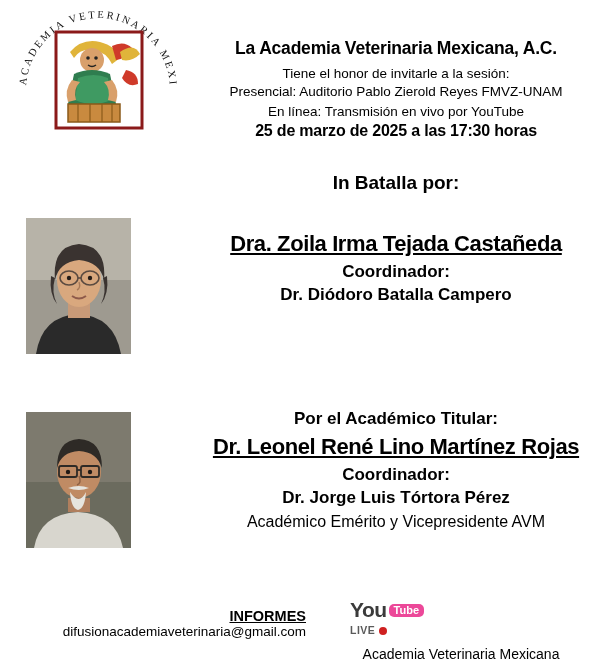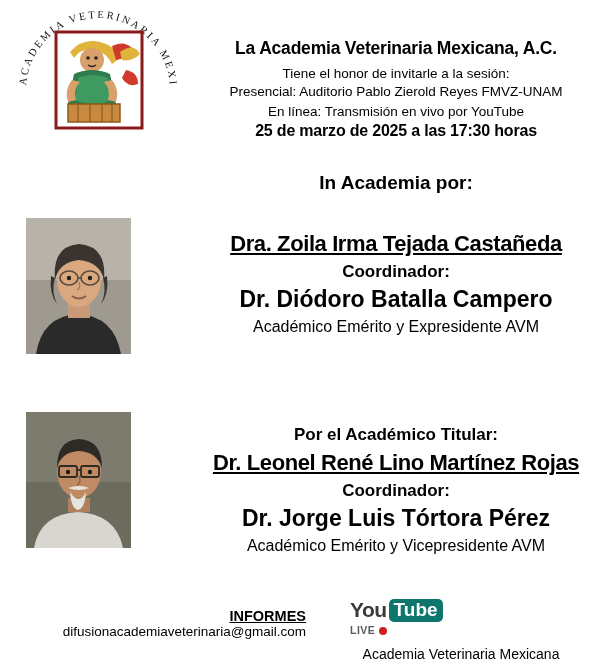--- a/index.html
+++ b/index.html
@@ -73,21 +73,21 @@
   }
 
   
   .honoree {
     position: absolute;
     width: 400px;
     text-align: center;
     left: 196px;
   }
   .honoree-1 { top: 228px; }
-  .honoree-2 { top: 424px; }
+  .honoree-2 { top: 408px; }
 
   .role-line {
     font-size: 17px;
     font-weight: bold;
     line-height: 1.35;
   }
   .honoree-name {
     font-size: 22px;
     font-weight: bold;
     letter-spacing: -0.4px;
@@ -95,21 +95,21 @@
     margin-top: 2px;
     text-decoration: underline;
   }
   .coord-label {
     font-size: 17px;
     font-weight: bold;
     line-height: 1.45;
     margin-top: 1px;
   }
   .coord-name {
-    font-size: 23px;
+    font-size: 17px;
     font-weight: bold;
     line-height: 1.35;
   }
   .coord-title {
     font-size: 16px;
     line-height: 1.4;
     margin-top: 1px;
   }
 
   
@@ -153,24 +153,24 @@
   .yt-logo {
     display: inline-flex;
     align-items: center;
     font-weight: bold;
     font-size: 21px;
     color: #3b3b3b;
     letter-spacing: -0.5px;
   }
   .yt-badge {
     display: inline-block;
-    background: #0f766e;
+    background: #ec4899;
     color: #ffffff;
     border-radius: 5px;
-    font-size: 19px;
+    font-size: 11px;
     font-weight: bold;
     padding: 0px 5px 1px 5px;
     margin-left: 2px;
     letter-spacing: 0;
   }
   .yt-live {
     margin-top: 2px;
     font-size: 10.5px;
     font-weight: bold;
     color: #5a5a5a;
@@ -239,21 +239,21 @@
 </div>
 
 <div class="header-block">
   <div class="header-title">La Academia Veterinaria Mexicana, A.C.</div>
   <div class="header-sub1">Tiene el honor de invitarle a la sesión:</div>
   <div class="header-sub2">Presencial: Auditorio Pablo Zierold Reyes FMVZ-UNAM</div>
   <div class="header-sub3">En línea: Transmisión en vivo por YouTube</div>
   <div class="header-date">25 de marzo de 2025 a las 17:30 horas</div>
 </div>
 
-<div class="inmemoriam">In Academia por:</div>
+<div class="inmemoriam">In Batalla por:</div>
 
 <div class="photo photo-1">
   <svg width="105" height="136" viewBox="0 0 105 136" xmlns="http://www.w3.org/2000/svg">
     <rect width="105" height="136" fill="#9e9a90"></rect>
     <rect y="0" width="105" height="62" fill="#b7b3a8"></rect>
 
     <path d="M10 136 q6 -38 42 -40 q36 2 43 40 z" fill="#2a2a2a"></path>
 
     <path d="M42 84 h22 v16 h-22 z" fill="#c89a78"></path>
 
@@ -272,21 +272,20 @@
 
     <path d="M53 64 q2 6 -2 8" stroke="#a87a58" stroke-width="1.4" fill="none"></path>
     <path d="M46 78 q7 5 14 0" stroke="#8e5a4a" stroke-width="2" fill="none"></path>
   </svg>
 </div>
 
 <div class="honoree honoree-1">
   <div class="honoree-name">Dra. Zoila Irma Tejada Castañeda</div>
   <div class="coord-label">Coordinador:</div>
   <div class="coord-name">Dr. Diódoro Batalla Campero</div>
-  <div class="coord-title">Académico Emérito y Expresidente AVM</div>
 </div>
 
 <div class="photo photo-2">
   <svg width="105" height="136" viewBox="0 0 105 136" xmlns="http://www.w3.org/2000/svg">
     <rect width="105" height="136" fill="#7d7a6e"></rect>
     <rect y="70" width="105" height="66" fill="#6b6b5e"></rect>
 
     <path d="M8 136 q6 -34 44 -36 q38 2 45 36 z" fill="#d8d6ce"></path>
 
     <path d="M42 86 h22 v14 h-22 z" fill="#b07f5e"></path>

